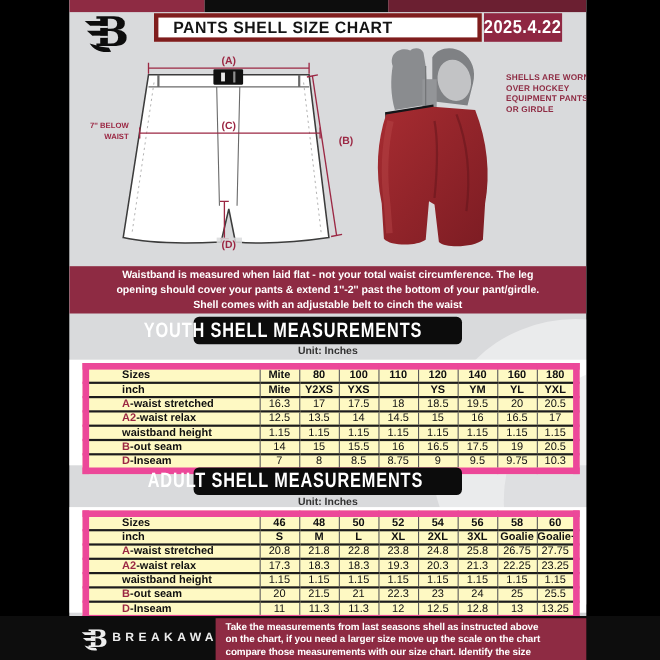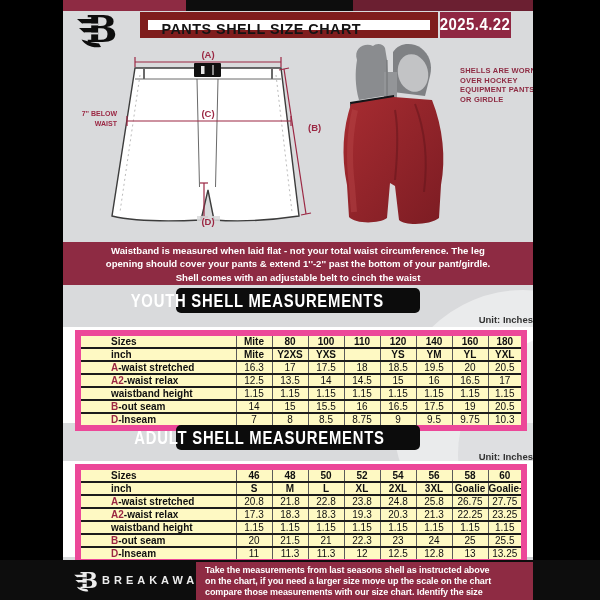--- a/index.html
+++ b/index.html
@@ -9,21 +9,21 @@
 
   
   .strip{position:absolute;top:0;height:11px;}
   .strip.s1{left:0;width:123px;background:#8e2b43;}
   .strip.s2{left:123px;width:167px;background:#0d0d0d;}
   .strip.s3{left:290px;width:180px;background:#6b1f31;}
 
   
   .logo{position:absolute;left:12px;top:6px;}
   .titlebox{position:absolute;left:77px;top:12px;width:298px;height:26px;background:#fff;
-            border:8px solid #7f1d1d;box-sizing:border-box;display:flex;align-items:flex-start;}
+            border:4px solid #7f1d1d;box-sizing:border-box;display:flex;align-items:center;}
   .titlebox span{font-size:15px;font-weight:700;letter-spacing:.5px;color:#141414;padding-left:14px;
                  display:inline-block;transform:scaleX(.96);transform-origin:left center;white-space:nowrap;}
   .datebox{position:absolute;left:377px;top:12px;width:71px;height:26px;background:#8f2742;
            display:flex;align-items:center;justify-content:center;}
   .datebox span{color:#fff;font-weight:700;font-size:17px;display:inline-block;transform:scaleX(.88);
                 letter-spacing:.5px;white-space:nowrap;}
 
   
   .diagram{position:absolute;left:17px;top:48px;}
   .photo{position:absolute;left:272px;top:40px;}
@@ -32,21 +32,21 @@
 
   
   .notice{position:absolute;left:0;top:242px;width:470px;height:43px;background:#8e2b43;color:#fff;
           text-align:center;font-size:9.6px;font-weight:700;line-height:13.4px;padding-top:2px;box-sizing:border-box;}
 
   
   .secband{position:absolute;left:113px;width:244px;height:25px;background:#0c0c0c;border-radius:5px;
            display:flex;align-items:center;justify-content:flex-end;}
   .secband span{color:#fff;font-size:19px;font-weight:700;letter-spacing:1px;display:inline-block;
                 transform:scaleX(.78);white-space:nowrap;}
-  .unit{position:absolute;left:0;width:470px;text-align:right;font-size:9.5px;font-weight:700;color:#333;}
+  .unit{position:absolute;left:0;width:470px;text-align:center;font-size:9.5px;font-weight:700;color:#333;}
 
   .panel{position:absolute;left:0;width:470px;background:#fff;}
 
   
   table.meas{position:absolute;left:12px;border-collapse:collapse;table-layout:fixed;width:446px;
              border:6px solid #ec4899;background:#fef9c3;}
   .meas col.c-lbl{width:158px;} .meas col.c-val{width:36px;}
   .meas td{border:1px solid #5a5a5a;border-top:2px solid #1c1c1c;border-bottom:2px solid #1c1c1c;
            height:11px;line-height:11px;font-size:10px;text-align:center;padding:0;color:#101010;
            overflow:hidden;white-space:nowrap;}

